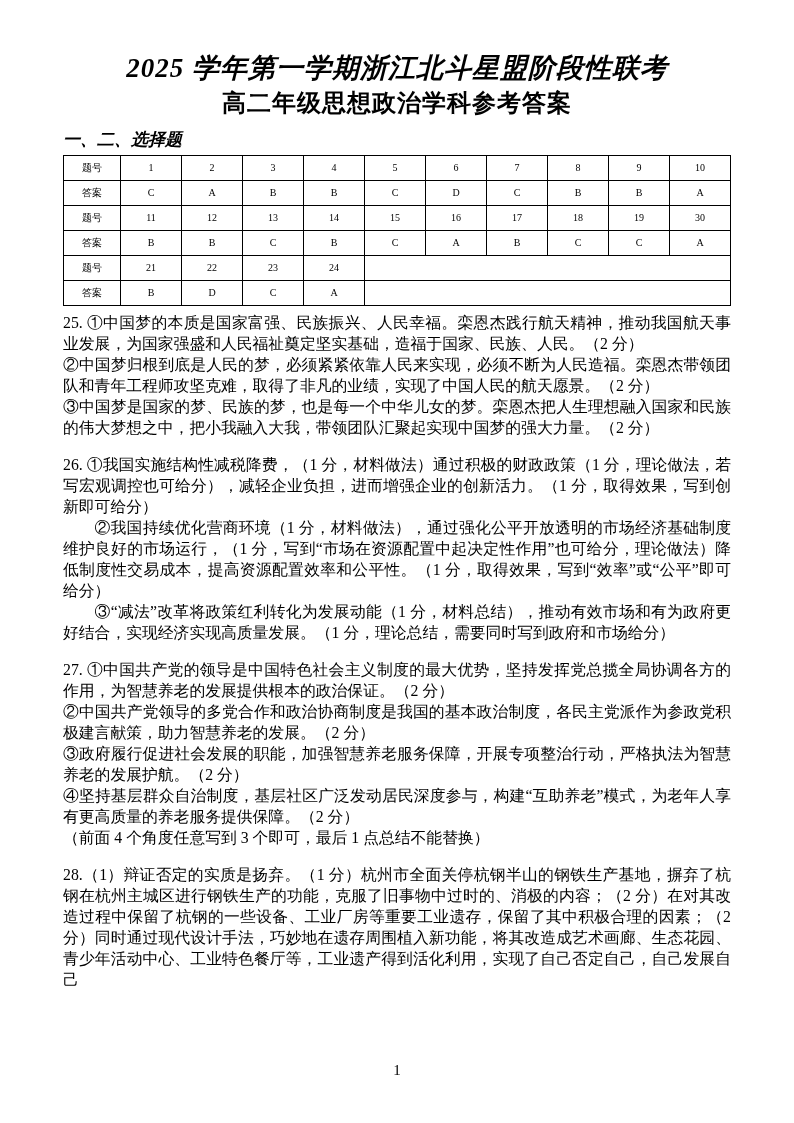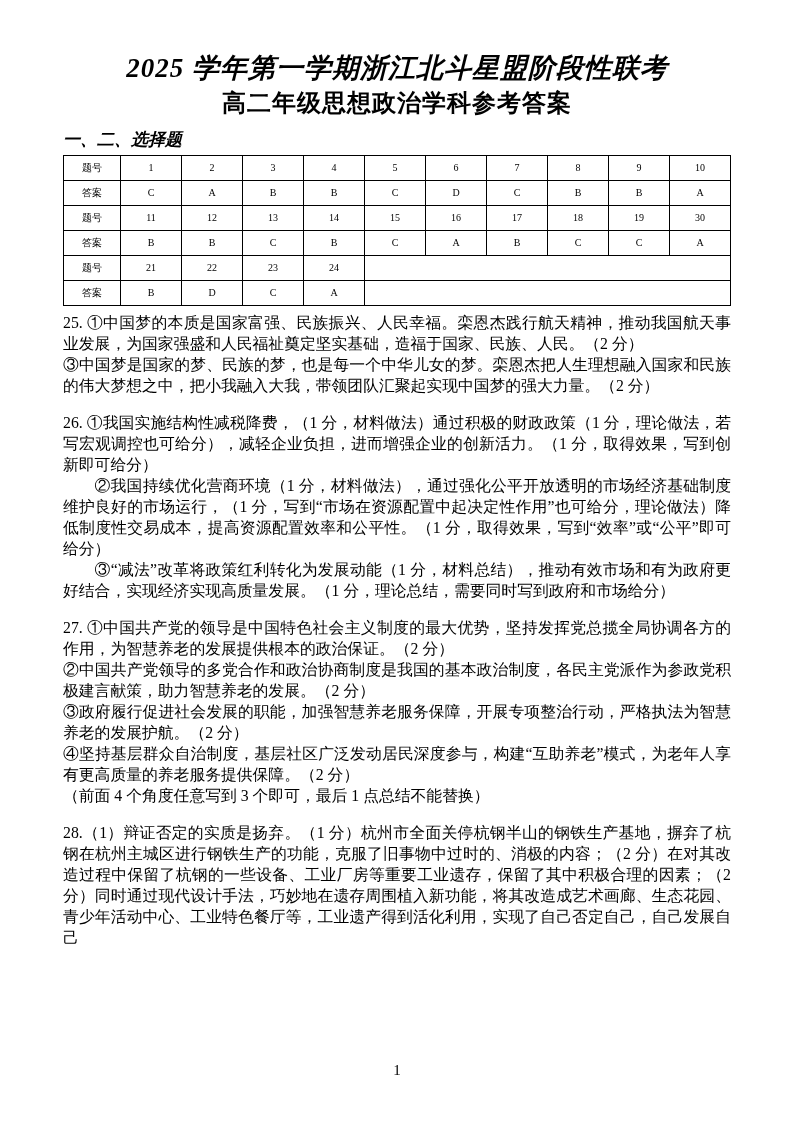--- a/index.html
+++ b/index.html
@@ -123,20 +123,21 @@
           <td>A</td>
           <td colspan="6"></td>
         </tr>
       </tbody>
   </table>
 
 
   <div class="essay">
       <div class="question-block">
         <div class="para">25. ①中国梦的本质是国家富强、民族振兴、人民幸福。栾恩杰践行航天精神，推动我国航天事业发展，为国家强盛和人民福祉奠定坚实基础，造福于国家、民族、人民。（2 分）</div>
+        <div class="para">②中国梦归根到底是人民的梦，必须紧紧依靠人民来实现，必须不断为人民造福。栾恩杰带领团队和青年工程师攻坚克难，取得了非凡的业绩，实现了中国人民的航天愿景。（2 分）</div>
         <div class="para">③中国梦是国家的梦、民族的梦，也是每一个中华儿女的梦。栾恩杰把人生理想融入国家和民族的伟大梦想之中，把小我融入大我，带领团队汇聚起实现中国梦的强大力量。（2 分）</div>
       </div>
       <div class="question-block">
         <div class="para">26. ①我国实施结构性减税降费，（1 分，材料做法）通过积极的财政政策（1 分，理论做法，若写宏观调控也可给分），减轻企业负担，进而增强企业的创新活力。（1 分，取得效果，写到创新即可给分）</div>
         <div class="para indent">②我国持续优化营商环境（1 分，材料做法），通过强化公平开放透明的市场经济基础制度维护良好的市场运行，（1 分，写到“市场在资源配置中起决定性作用”也可给分，理论做法）降低制度性交易成本，提高资源配置效率和公平性。（1 分，取得效果，写到“效率”或“公平”即可给分）</div>
         <div class="para indent">③“减法”改革将政策红利转化为发展动能（1 分，材料总结），推动有效市场和有为政府更好结合，实现经济实现高质量发展。（1 分，理论总结，需要同时写到政府和市场给分）</div>
       </div>
       <div class="question-block">
         <div class="para">27. ①中国共产党的领导是中国特色社会主义制度的最大优势，坚持发挥党总揽全局协调各方的作用，为智慧养老的发展提供根本的政治保证。（2 分）</div>
         <div class="para">②中国共产党领导的多党合作和政治协商制度是我国的基本政治制度，各民主党派作为参政党积极建言献策，助力智慧养老的发展。（2 分）</div>

